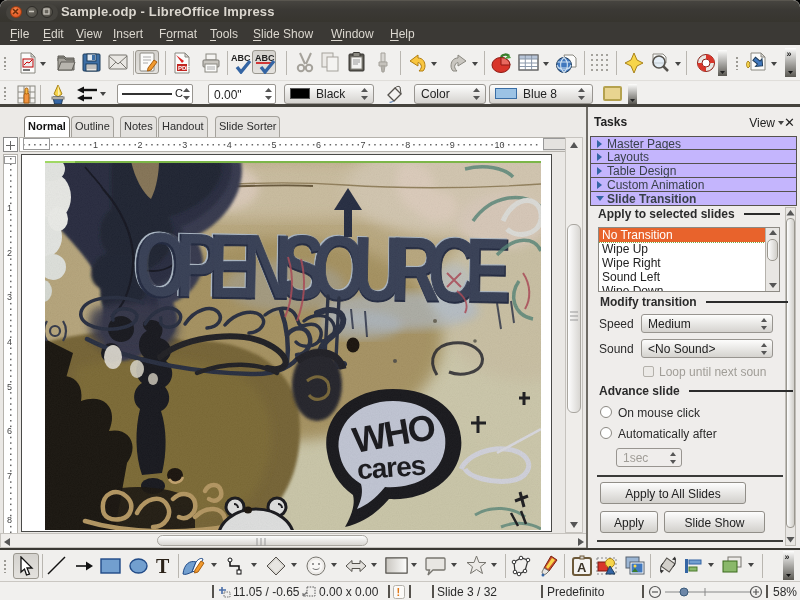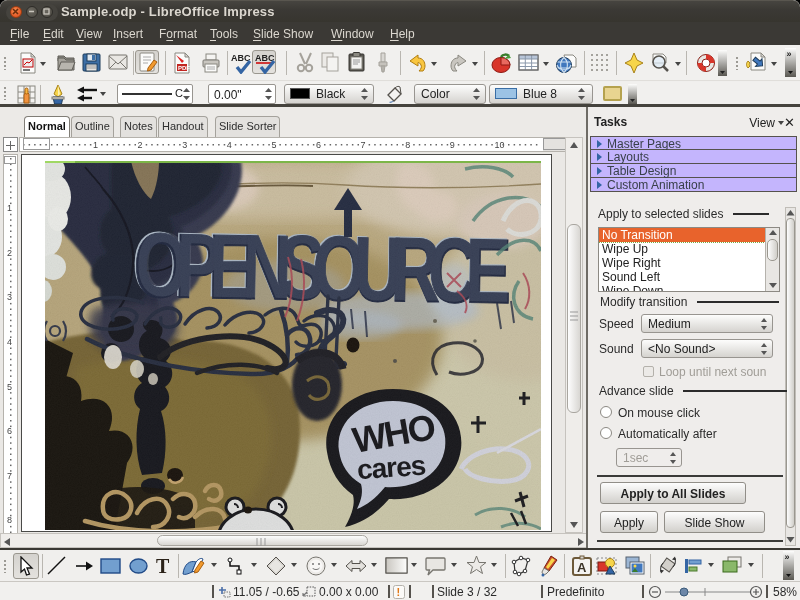--- a/index.html
+++ b/index.html
@@ -54,21 +54,21 @@
 
 
 #panel { position:absolute; left:586px; top:107px; width:214px; height:441px; background:#efedeb; border-left:2px solid #6e6b65; }
 #panel-title { position:absolute; left:6px; top:8px; font-size:12px; font-weight:bold; color:#222; }
 #panel-view { position:absolute; right:25px; top:9px; font-size:12px; color:#222; }
 #panel-x { position:absolute; right:5px; top:8px; font-size:13px; color:#222; }
 .phead { position:absolute; left:2px; width:207px; height:14px; background:#c4b5fd; border-bottom:1px solid #55524d; border-left:1px solid #55524d; border-right:1px solid #55524d; font-size:12px; color:#39404a; padding:0px 0 0 16px; line-height:14px;}
 .tri-r { position:absolute; left:6px; top:3px; width:0; height:0; border-top:4px solid transparent; border-bottom:4px solid transparent; border-left:5px solid #3465a4; }
 .tri-d { position:absolute; left:5px; top:4px; width:0; height:0; border-left:4px solid transparent; border-right:4px solid transparent; border-top:5px solid #3465a4; }
 .bold { font-weight:bold; }
-.seclabel { position:absolute; font-size:12px; font-weight:normal; color:#2b2b2b; white-space:nowrap; }
+.seclabel { position:absolute; font-size:12px; font-weight:bold; color:#2b2b2b; white-space:nowrap; }
 .seclabel .rule { display:inline-block; height:2px; background:#2b2b2b; vertical-align:middle; margin-left:6px; margin-bottom:2px;}
 #translist { position:absolute; left:10px; top:120px; width:182px; height:65px; background:#fff; border:1px solid #8c8983; font-size:12px; color:#222; overflow:hidden; }
 .litem { height:14px; line-height:14px; padding-left:3px; }
 .litem.sel { background:#e8632c; color:#fff; outline:1px dotted #7a4; }
 .combo { position:absolute; height:19px; background:linear-gradient(#fdfdfc,#d5d3cf); border:1px solid #989590; border-radius:3px; font-size:12px; color:#222; padding:2px 0 0 6px; }
 .spin { position:absolute; right:3px; top:3px; width:9px; height:12px; }
 .spin:before { content:""; position:absolute; left:1px; top:0; border-left:3.5px solid transparent; border-right:3.5px solid transparent; border-bottom:4px solid #555; }
 .spin:after { content:""; position:absolute; left:1px; bottom:0; border-left:3.5px solid transparent; border-right:3.5px solid transparent; border-top:4px solid #555; }
 .plabel { position:absolute; font-size:12px; color:#2b2b2b; }
 .gray { color:#a09d97 !important; }
@@ -805,20 +805,21 @@
     </svg>
   <div id="panel">
     <div id="panel-title">Tasks</div>
     <div id="panel-view">View</div>
     <div class="dd" style="right:16px; top:14px;"></div>
     <div id="panel-x">✕</div>
     <div class="phead" style="top:29px; border-top:1px solid #55524d;"><div class="tri-r"></div>Master Pages</div>
     <div class="phead" style="top:43px;"><div class="tri-r"></div>Layouts</div>
     <div class="phead" style="top:57px;"><div class="tri-r"></div>Table Design</div>
     <div class="phead" style="top:71px;"><div class="tri-r"></div>Custom Animation</div>
+    <div class="phead bold" style="top:85px;"><div class="tri-d"></div>Slide Transition</div>
     <div class="seclabel" style="left:10px; top:100px;">Apply to selected slides <span class="rule" style="width:36px"></span></div>
     <div id="translist">
       <div class="litem sel">No Transition</div>
       <div class="litem">Wipe Up</div>
       <div class="litem">Wipe Right</div>
       <div class="litem">Sound Left</div>
       <div class="litem">Wipe Down</div>
       <div style="position:absolute; right:0; top:0; width:14px; height:63px; background:#e8e6e3; border-left:1px solid #b5b2ac;">
         <svg width="10" height="8" style="position:absolute;left:2px;top:1px">
             <path d="M1 6l4-5 4 5z" fill="#555"></path>
@@ -845,21 +846,21 @@
     <div class="combo" style="left:53px; top:232px; width:132px;">&lt;No Sound&gt;<div class="spin"></div></div>
     <div class="checkbox" style="left:55px; top:259px;"></div>
     <div class="plabel gray" style="left:71px; top:258px;">Loop until next soun</div>
     <div class="seclabel" style="left:11px; top:277px;">Advance slide <span class="rule" style="width:104px"></span></div>
     <div class="radio" style="left:12px; top:299px;"></div>
     <div class="plabel" style="left:30px; top:299px;">On mouse click</div>
     <div class="radio" style="left:12px; top:320px;"></div>
     <div class="plabel" style="left:30px; top:320px;">Automatically after</div>
     <div class="combo" style="left:28px; top:341px; width:66px; color:#a09d97; background:#efedeb;">1sec<div class="spin"></div></div>
     <div id="psep"></div>
-    <div class="pbtn" style="left:12px; top:375px; width:146px; padding-top:4px;font-weight:bold;">Apply to All Slides</div>
+    <div class="pbtn" style="left:12px; top:375px; width:146px; padding-top:4px;">Apply to All Slides</div>
     <div class="pbtn" style="left:12px; top:404px; width:58px; padding-top:4px;">Apply</div>
     <div class="pbtn" style="left:76px; top:404px; width:101px; padding-top:4px;">Slide Show</div>
     <div id="psep2"></div>
   </div>
   <div id="drawbar">
     <div class="grip" style="left:3px; top:9px;"></div>
 
     <div class="tbtn pressed" style="left:13px; top:3px; width:26px; height:26px;"></div>
     <svg class="abs" style="left:20px;top:6px" width="14" height="20">
         <path d="M1 1 L12 12 L7 12 L9.5 18 L6.5 19 L4.5 13 L1 16 Z" fill="#fff" stroke="#111" stroke-width="1.3"></path>

